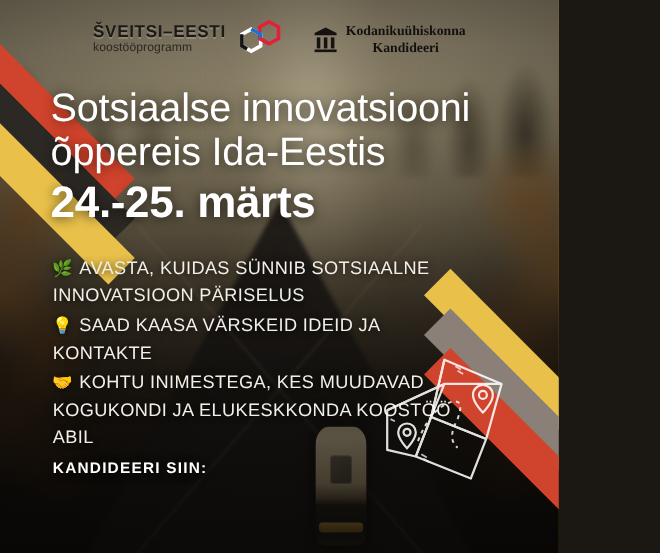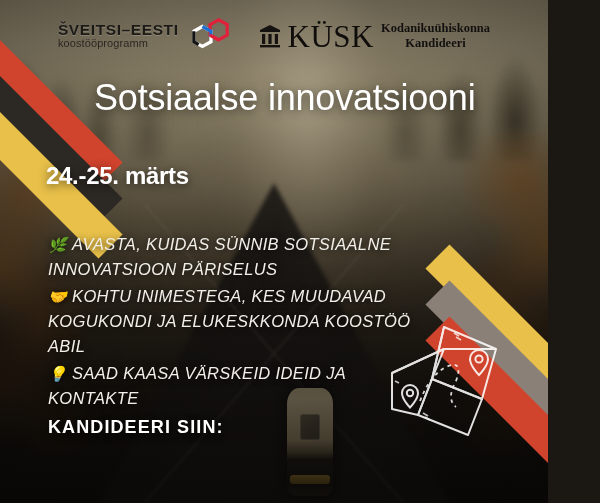--- a/index.html
+++ b/index.html
@@ -2,21 +2,21 @@
 <html><head>
 <meta charset="utf-8">
 <style>
   html, body {
     margin: 0;
     padding: 0;
     background: #1b1814;
   }
   .poster {
     position: relative;
-    width: 548px;
+    width: 508px;
     height: 503px;
     overflow: hidden;
     font-family: "Liberation Sans", sans-serif;
     background: #a16207;
     user-select: none;
   }
 
   
   .bg { position: absolute; inset: 0; overflow: hidden; }
 
@@ -197,48 +197,47 @@
   }
 
   
   .headline {
     position: absolute; left: 46px; top: 78px; right: 48px;
     color: #ffffff;
     font-size: 36px; font-weight: 300; line-height: 1.12;
     letter-spacing: -0.2px;
     text-shadow: 0 2px 10px rgba(0,0,0,.55);
   }
-  .headline .ln { display: block; margin-left: 48px; }
+  .headline .ln { display: block; }
 
   .dateline {
     position: absolute; left: 46px; top: 162px;
     color: #ffffff;
-    font-size: 24px; font-weight: 700; letter-spacing: -0.3px;
+    font-size: 40px; font-weight: 700; letter-spacing: -0.3px;
     text-shadow: 0 2px 10px rgba(0,0,0,.6);
   }
 
   .bullets {
     position: absolute; left: 48px; top: 232px; width: 392px;
     color: #f2efe9;
     font-size: 16.5px; line-height: 1.52;
     letter-spacing: .35px;
     text-transform: uppercase;
     font-weight: 400;
     text-shadow: 0 1px 7px rgba(0,0,0,.7);
-    font-style: italic;
   }
   .bullets .bullet { margin-bottom: 2px; }
   .bullets .emoji {
     font-size: 15px; margin-right: 5px; text-transform: none;
   }
 
   .cta {
     position: absolute; left: 48px; top: 416px;
     color: #ffffff;
-    font-size: 18px; font-weight: 700; line-height: 1.3;
+    font-size: 14px; font-weight: 700; line-height: 1.3;
     letter-spacing: 1.1px;
     text-transform: uppercase;
     text-shadow: 0 2px 9px rgba(0,0,0,.75);
   }
   .cta .ln { display: block; }
 
   
   .map-art {
     position: absolute; right: 12px; bottom: 62px;
     width: 150px; height: 118px;
@@ -298,44 +297,44 @@
     </div>
 
     <div class="logo-kysk">
       <svg class="kysk-mark" viewBox="0 0 22 24">
         <path d="M1,6 L11,1 L21,6 L21,8 L1,8 Z" fill="#151210"></path>
         <rect x="3" y="10" width="3.2" height="10" fill="#151210"></rect>
         <rect x="9.4" y="10" width="3.2" height="10" fill="#151210"></rect>
         <rect x="15.8" y="10" width="3.2" height="10" fill="#151210"></rect>
         <rect x="1" y="21" width="20" height="2.4" fill="#151210"></rect>
       </svg>
-      <div class="kysk-word">KÜSK</div>
       <div class="kysk-sub">
         <div>Kodanikuühiskonna</div>
         <div>Kandideeri</div>
       </div>
     </div>
 
   </div>
 
   <div class="headline">
     <span class="ln">Sotsiaalse innovatsiooni</span>
+    <span class="ln">õppereis Ida-Eestis</span>
   </div>
 
   <div class="dateline">24.-25. märts</div>
 
   <div class="bullets">
     <div class="bullet">
       <span class="emoji">🌿</span><span>Avasta, kuidas sünnib sotsiaalne innovatsioon päriselus</span>
     </div>
     <div class="bullet">
+      <span class="emoji">💡</span><span>Saad kaasa värskeid ideid ja kontakte</span>
+    </div>
+    <div class="bullet">
       <span class="emoji">🤝</span><span>Kohtu inimestega, kes muudavad kogukondi ja elukeskkonda koostöö abil</span>
-    </div>
-    <div class="bullet">
-      <span class="emoji">💡</span><span>Saad kaasa värskeid ideid ja kontakte</span>
     </div>
   </div>
 
   <div class="cta">
     <span class="ln">Kandideeri siin:</span>
   </div>
 
   <svg class="map-art" viewBox="0 0 150 118">
     <g fill="none" stroke="#ffffff" stroke-width="2" stroke-linejoin="round" opacity="0.95">
 

